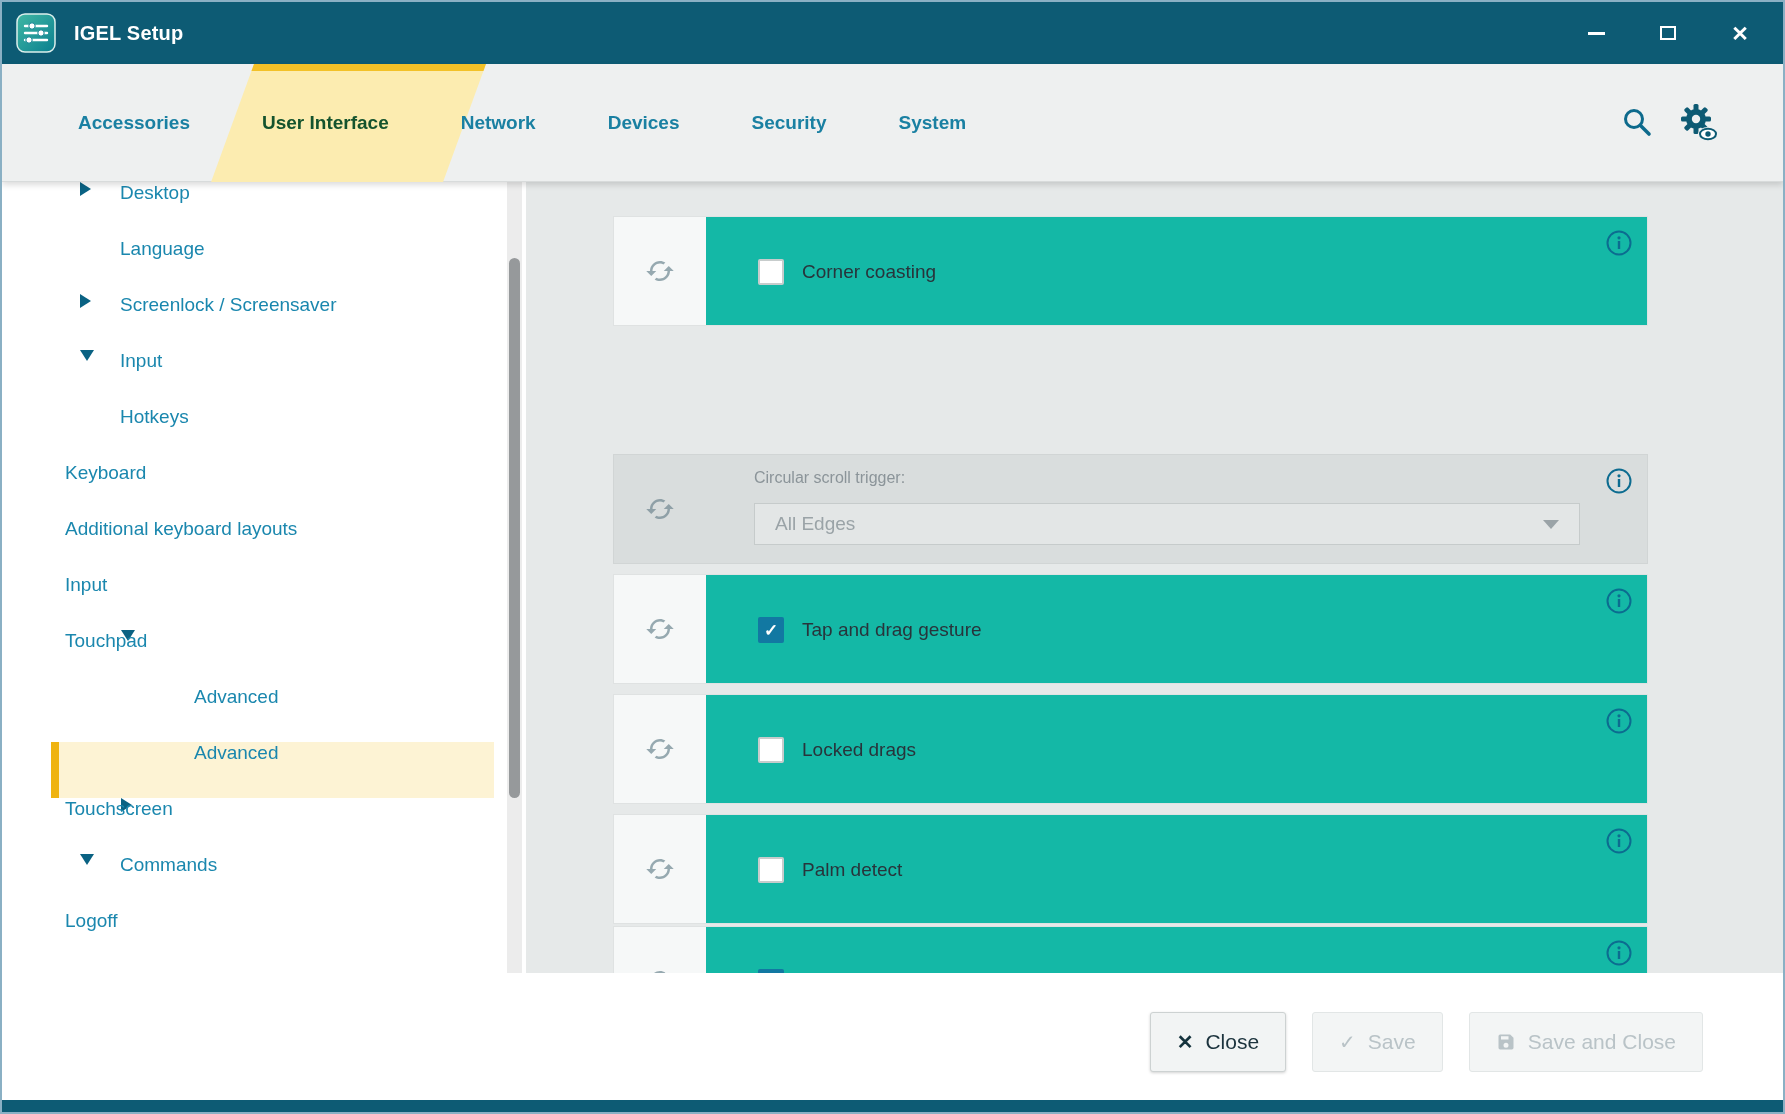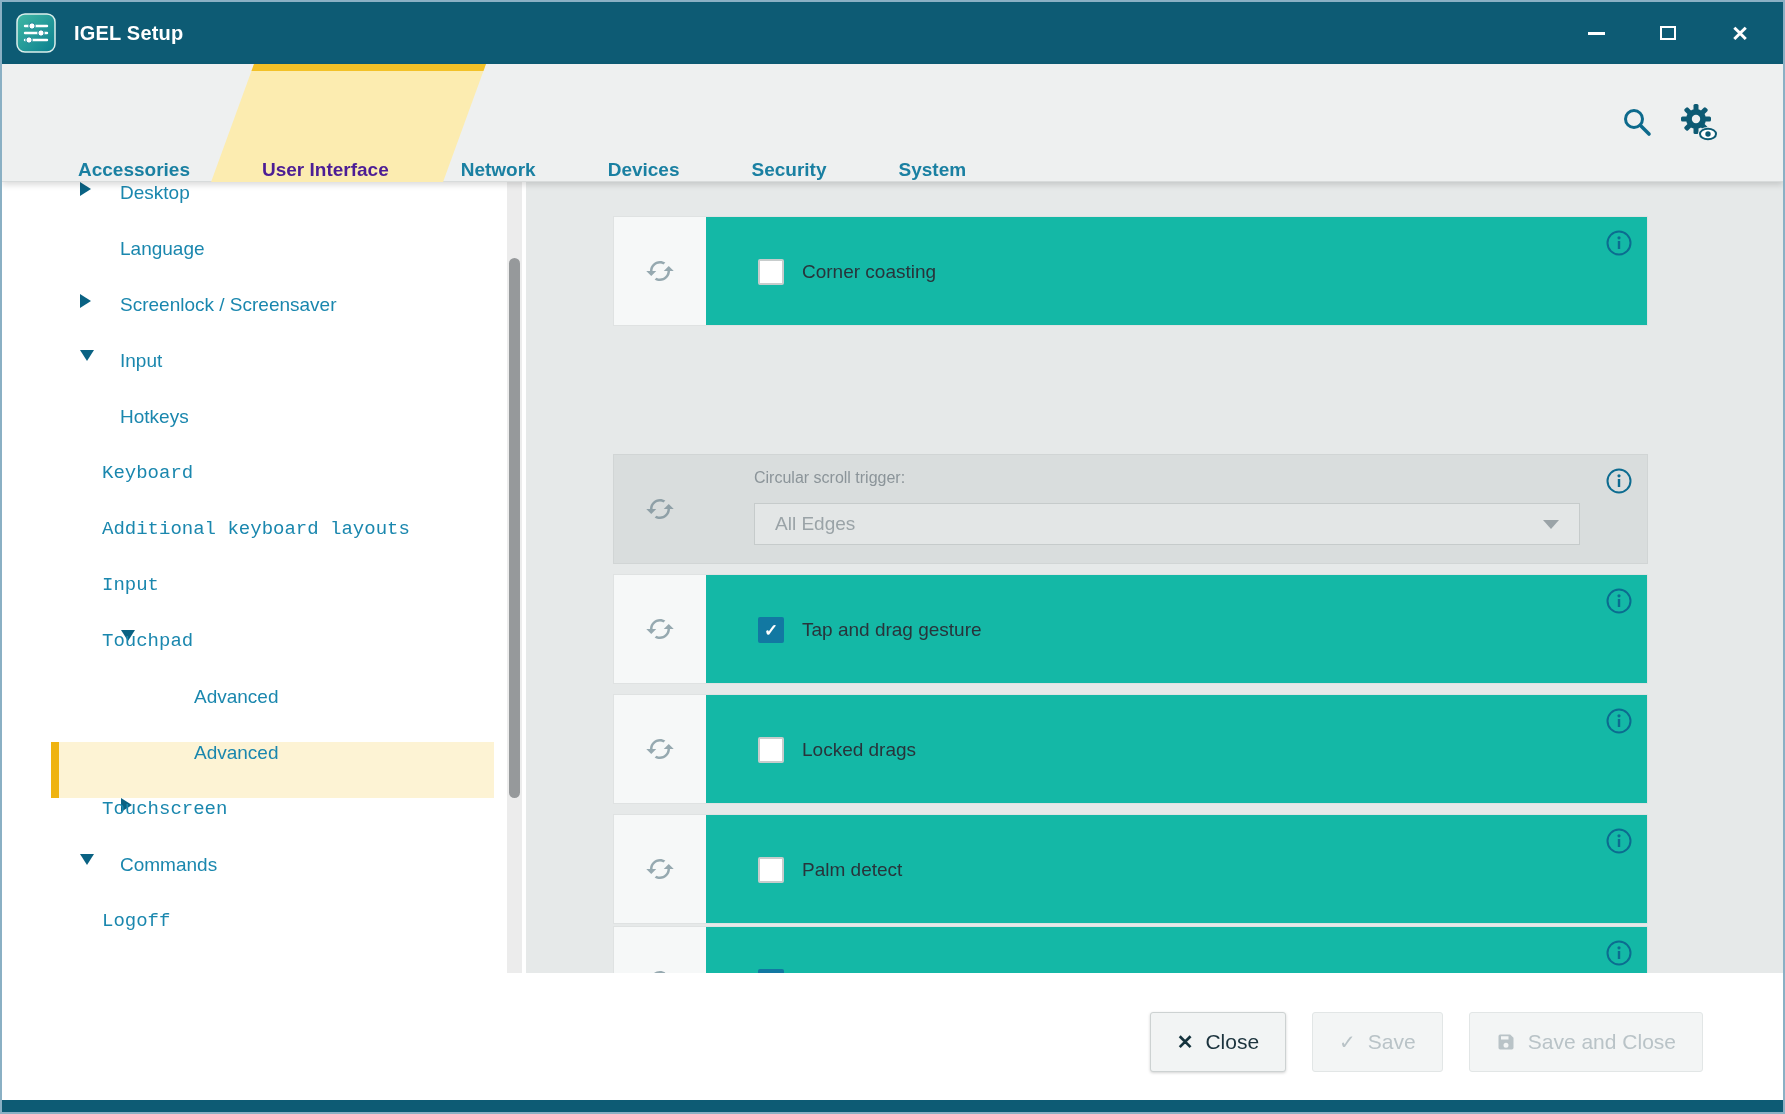--- a/index.html
+++ b/index.html
@@ -19,32 +19,32 @@
   .min-glyph{ width:17px; height:3px; background:#fff; }
   .max-glyph{ width:16px; height:14px; border:2px solid #fff; }
   .close-glyph{ color:#fff; font-size:21px; font-weight:bold; line-height:1; }
 
   
   .tabbar{ position:absolute; top:62px; left:0; right:0; height:118px; background:#eef0f0;
            border-bottom:1px solid #d8dbdb; box-shadow:0 3px 6px rgba(0,0,0,.14); z-index:5; }
   .active-tab-shape{ position:absolute; left:252px; top:0; width:232px; height:118px;
            background:var(--c-tab-active-bg,#fcecb0); border-top:7px solid var(--c-tab-accent,#f2c128);
            transform:skewX(-20deg); transform-origin:top left; }
-  .tabs{ position:absolute; left:76px; top:0; height:100%; display:flex; align-items:flex-end; gap:72px; }
+  .tabs{ position:absolute; left:76px; top:0; height:100%; display:flex; align-items:center; gap:72px; }
   .tab{ position:relative; font-size:19px; font-weight:bold; color:#1a80a2; cursor:pointer; white-space:nowrap; }
-  .tab.active{ color:#4c1d95; }
+  .tab.active{ color:#14532d; }
   .tab-icons{ position:absolute; right:0; top:0; height:100%; }
   .icon-search{ position:absolute; right:128px; top:40px; width:36px; height:36px; color:#0d6a8c; cursor:pointer; }
   .icon-gear{ position:absolute; right:62px; top:36px; width:46px; height:46px; cursor:pointer; }
 
   
   .sidebar{ position:absolute; left:0; top:180px; width:524px; height:791px; background:#fff; overflow:hidden; }
   .nav-item{ position:relative; height:56px; display:flex; cursor:pointer; }
   .nav-item .lbl{ position:relative; z-index:1; font-size:19px; color:var(--c-link-teal,#1a87ae); }
-  .lvl1{ padding-left:118px; } .lvl2{ padding-left:100px;font-family:Liberation Mono, monospace; } .lvl3{ padding-left:192px; }
+  .lvl1{ padding-left:118px; } .lvl2{ padding-left:63px; } .lvl3{ padding-left:192px; }
   .arrow{ position:absolute; width:0; height:0; z-index:1; }
   .lvl1 > .arrow{ left:78px; } .lvl2 > .arrow{ left:119px; }
   .arrow.collapsed{ border-left:11px solid #0a6283; border-top:7px solid transparent; border-bottom:7px solid transparent; }
   .arrow.expanded{ border-top:11px solid #0a6283; border-left:7px solid transparent; border-right:7px solid transparent; }
   .nav-item .hl{ position:absolute; left:49px; right:32px; top:0; bottom:0;
                  background:var(--c-selected-bg,#fdf3d4); border-left:8px solid var(--c-selected-bar,#efb310); }
 
   .vscroll{ position:absolute; left:505px; top:180px; width:15px; height:791px; background:#ececec; cursor:pointer; }
   .vthumb{ position:absolute; left:2px; width:11px; top:76px; height:540px; background:#96999b; border-radius:6px; cursor:grab; }
 

